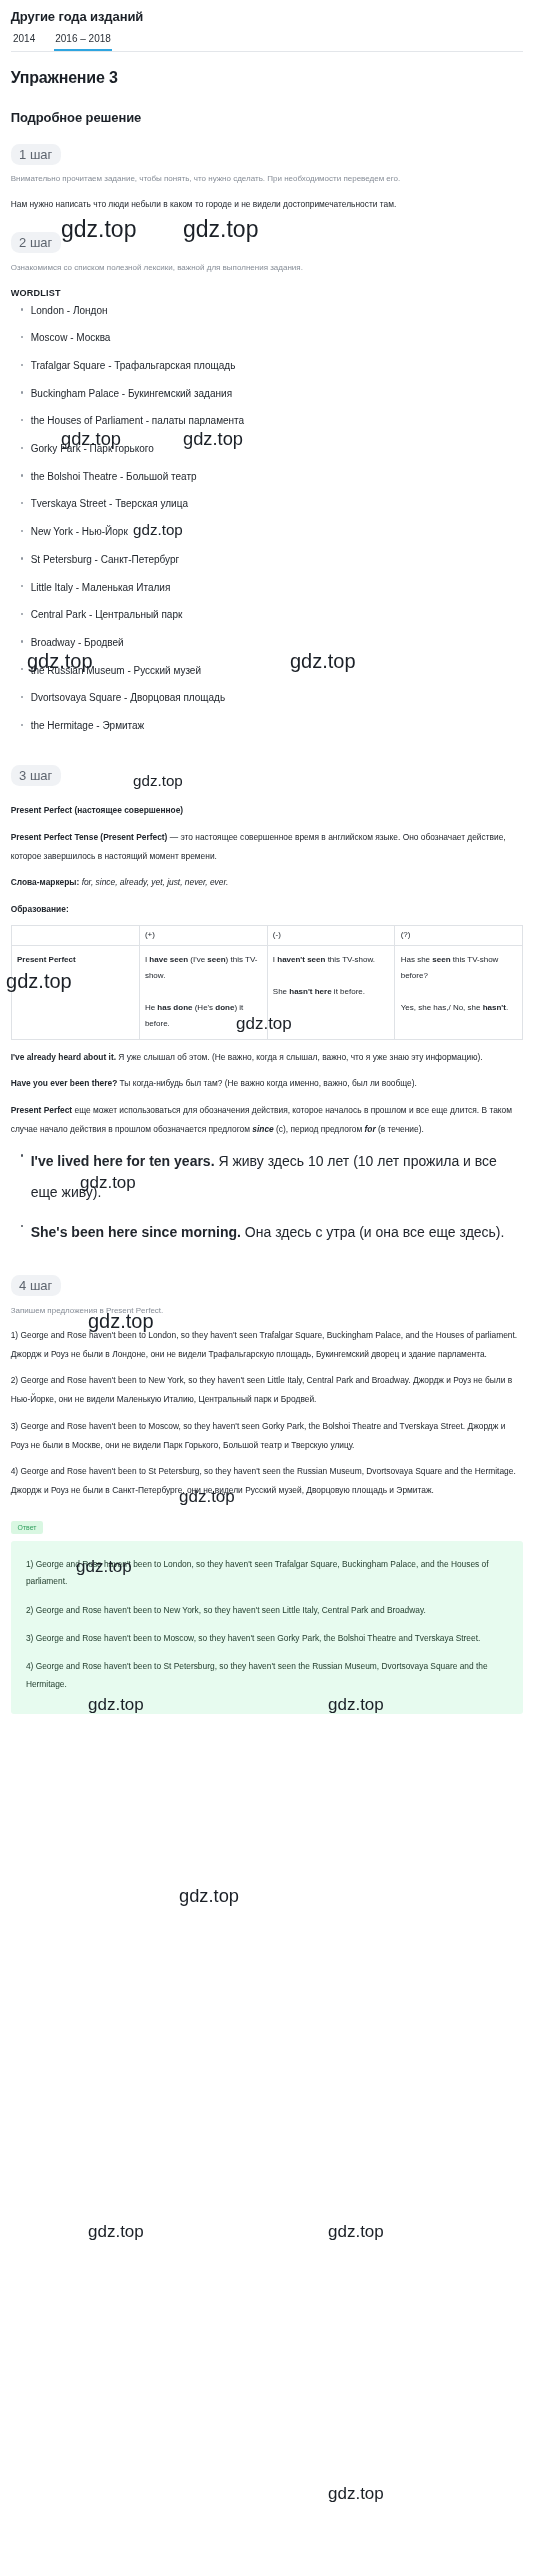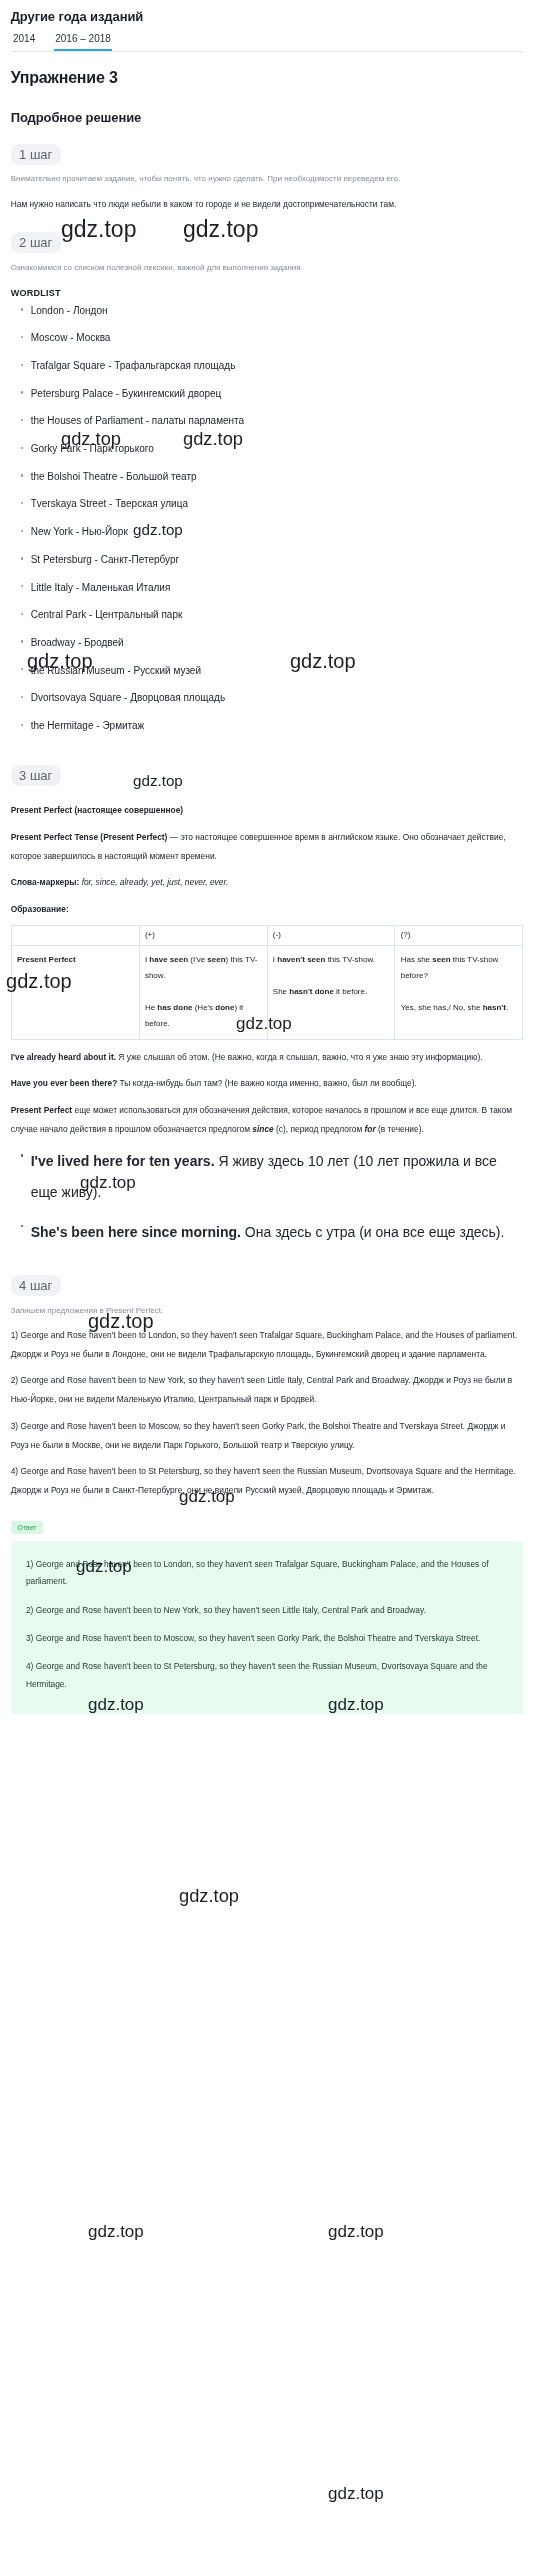--- a/index.html
+++ b/index.html
@@ -233,21 +233,21 @@
     
     <div class="step-badge">2 шаг</div>
     <p class="muted-p">Ознакомимся со списком полезной лексики, важной для выполнения задания.</p>
 
     <div class="wordlist-head">WORDLIST</div>
 
     <ul class="wordlist">
       <li>London - Лондон</li>
       <li>Moscow - Москва</li>
       <li>Trafalgar Square - Трафальгарская площадь</li>
-      <li>Petersburg Palace - Букингемский дворец</li>
+      <li>Buckingham Palace - Букингемский задания</li>
       <li>the Houses of Parliament - палаты парламента</li>
       <li>Gorky Park - Парк горького</li>
       <li>the Bolshoi Theatre - Большой театр</li>
       <li>Tverskaya Street - Тверская улица</li>
       <li>New York - Нью-Йорк</li>
       <li>St Petersburg - Санкт-Петербург</li>
       <li>Little Italy - Маленькая Италия</li>
       <li>Central Park - Центральный парк</li>
       <li>Broadway - Бродвей</li>
       <li>the Russian Museum - Русский музей</li>
@@ -285,21 +285,21 @@
       <tr>
         <td class="rowhead">Present Perfect</td>
         <td>
           <span>I </span><b>have seen</b><span> (I've </span><b>seen</b><span>) this TV-show.</span>
           <br><br>
           <span>He </span><b>has done</b><span> (He's </span><b>done</b><span>) it before.</span>
         </td>
         <td>
           <span>I </span><b>haven't seen</b><span> this TV-show.</span>
           <br><br>
-          <span>She </span><b>hasn't done</b><span> it before.</span>
+          <span>She </span><b>hasn't here</b><span> it before.</span>
         </td>
         <td>
           <span>Has she </span><b>seen</b><span> this TV-show before?</span>
           <br><br>
           <span>Yes, she has,/ No, she </span><b>hasn't</b><span>.</span>
         </td>
       </tr>
     </tbody>
       </table>
 

